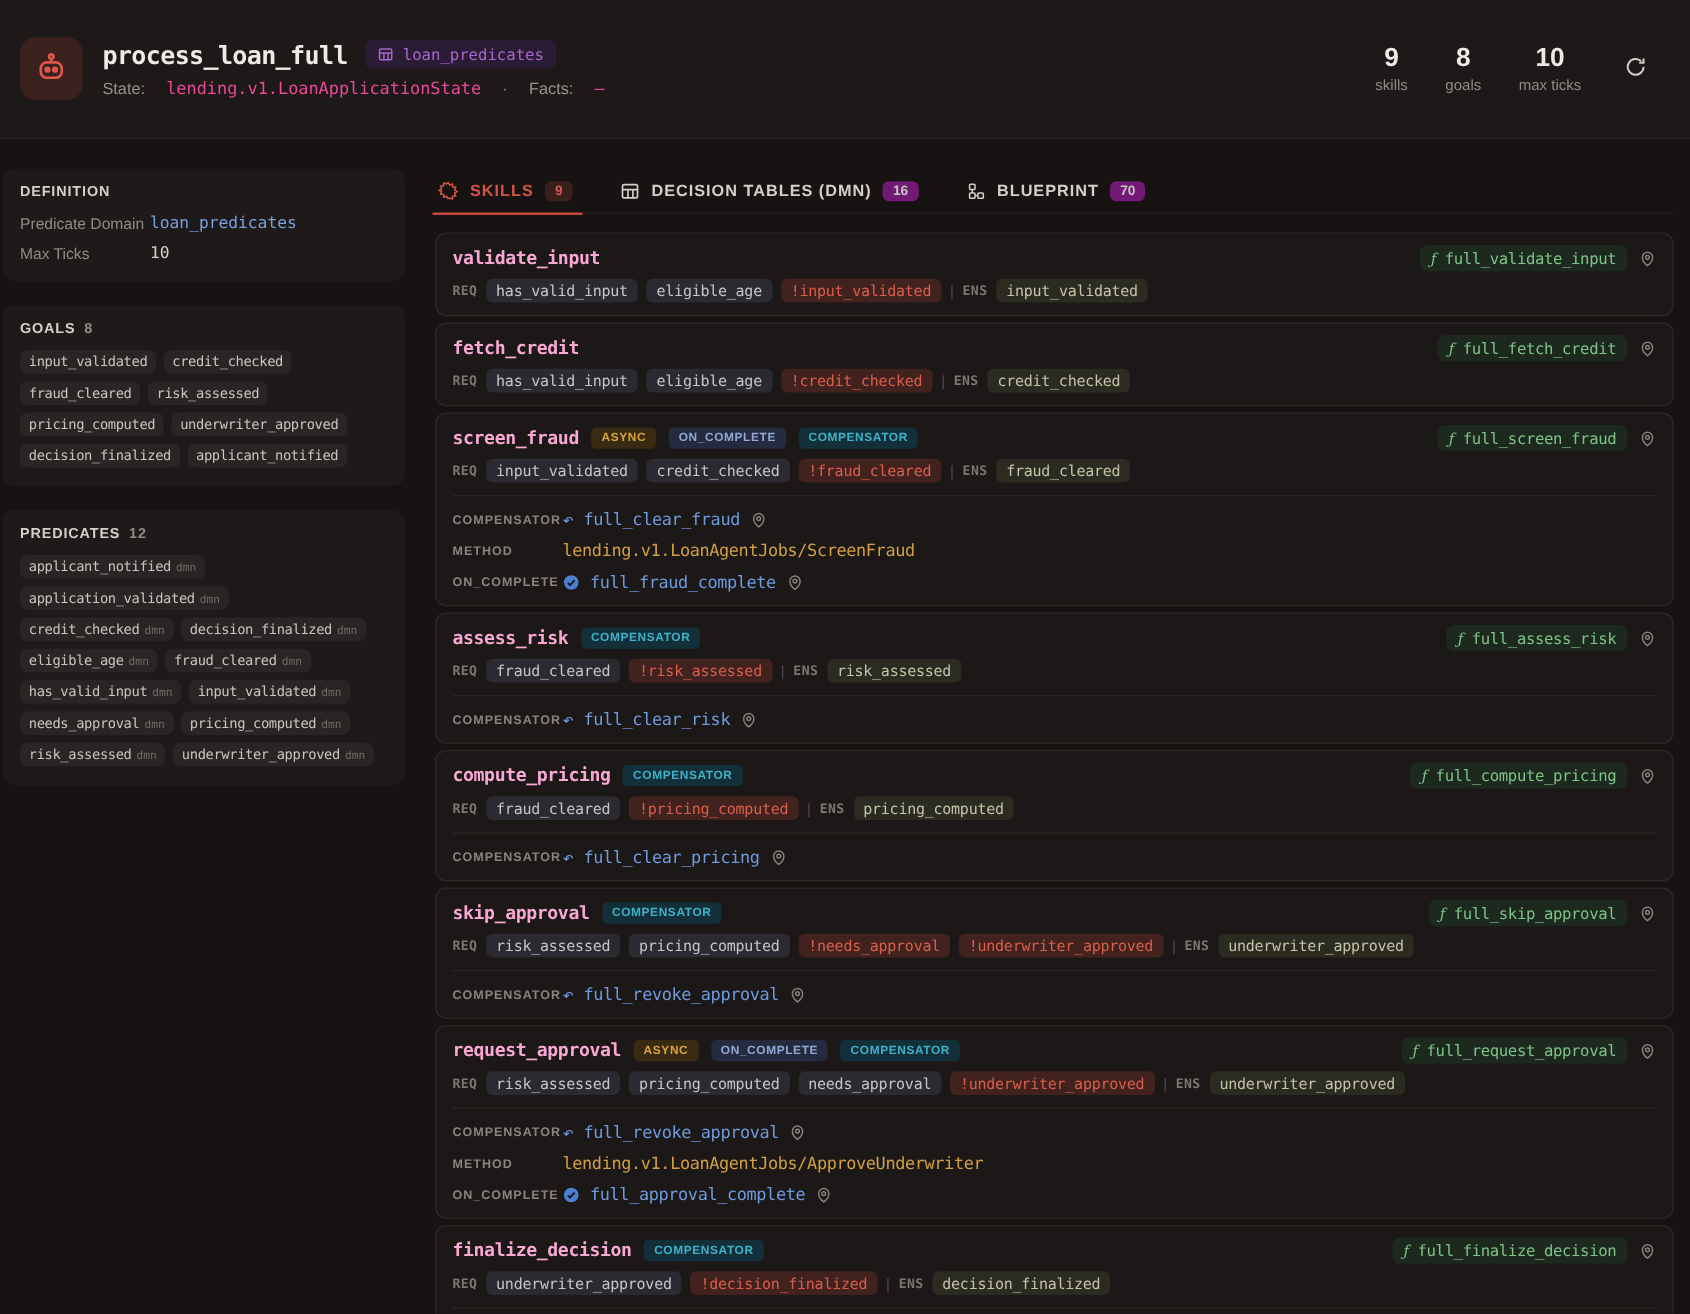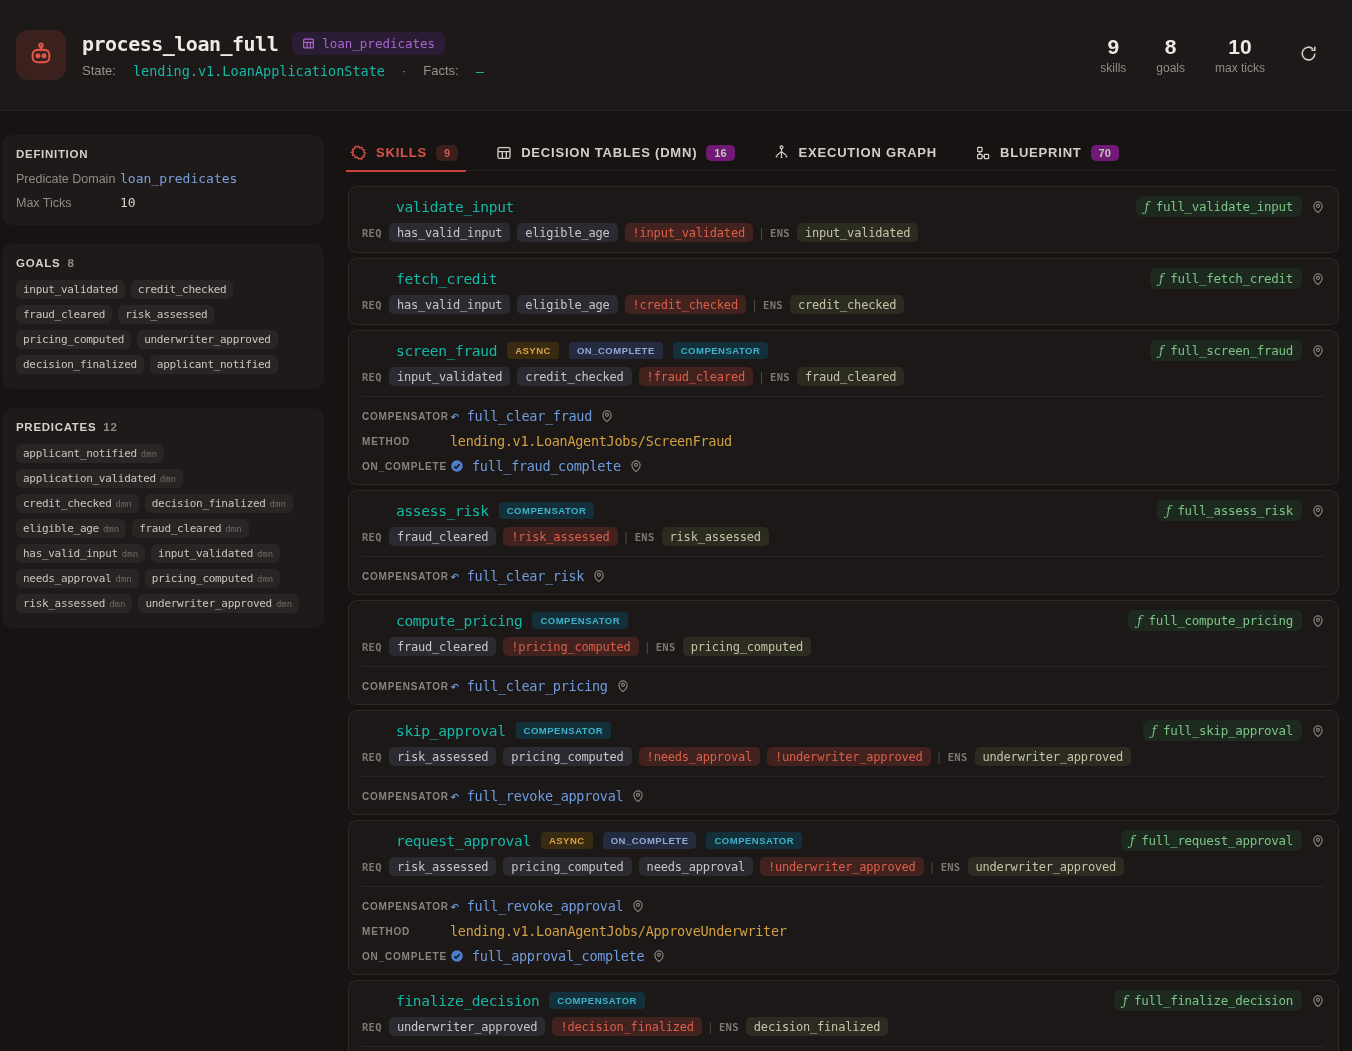--- a/index.html
+++ b/index.html
@@ -27,21 +27,21 @@
     margin:0; font-family:"DejaVu Sans Mono",monospace; font-size:20px;
     font-weight:700; color:#edeae7; letter-spacing:-0.5px;
   }
   .domain-badge {
     display:flex; align-items:center; gap:7px; background:#2a1c35;
     color:#a967cd; border-radius:6px; padding:4px 10px;
     font-family:"DejaVu Sans Mono",monospace; font-size:12.5px; cursor:pointer;
   }
   .h-row2 { display:flex; align-items:center; gap:17px; margin-top:7px; font-size:13px; }
   .dim { color:#97938e; }
-  .blue { color:#14b8a6; }
+  .blue { color:#ec4899; }
   .h-row2 .mono { font-size:13.5px; }
   .h-right { display:flex; align-items:center; gap:30px; }
   .stats { display:flex; gap:30px; }
   .stat { text-align:center; }
   .stat .v { font-size:21px; font-weight:700; color:#ece9e6; line-height:22px; }
   .stat .l { font-size:12px; color:#8f8b87; margin-top:3px; }
   .refresh-btn {
     background:none; border:none; color:#cfccc9; cursor:pointer; padding:4px;
   }
 
@@ -74,21 +74,21 @@
   .tab.active { color:#d85347; }
   .tab.active .ticon { color:#d85347; }
   .tab.active::after { content:""; position:absolute; left:-4px; right:-8px; bottom:-1px; height:2px; background:#c8443a; }
   .tbadge { background:#701a75; color:#c8c5c1; font-size:11px; font-weight:700; padding:2px 8px; border-radius:5px; letter-spacing:0; }
   .tab.active .tbadge { background:#3a1f1c; color:#d05a4e; }
 
   
   .skill-card { background:#1b1817; border:1px solid #2d2927; border-radius:9px;
                 padding:9px 13px 10px; margin-bottom:5px; }
   .sk-head { display:flex; align-items:center; gap:10px; }
-  .sk-name { font-family:"DejaVu Sans Mono",monospace; font-weight:400; font-size:14.5px; color:#14b8a6; letter-spacing:-0.3px;margin-left:34px; }
+  .sk-name { font-family:"DejaVu Sans Mono",monospace; font-weight:700; font-size:14.5px; color:#f9a8d4; letter-spacing:-0.3px; }
   .sk-badge { font-size:9.5px; font-weight:700; letter-spacing:.5px; padding:3px 8px; border-radius:4px;
               font-family:"Liberation Sans",sans-serif; }
   .b-async { background:#392b12; color:#daa33e; }
   .b-on_complete { background:#242b3e; color:#93a8d6; }
   .b-compensator { background:#13303a; color:#3fb1c9; }
   .sk-right { margin-left:auto; display:flex; align-items:center; gap:9px; }
   .fn-pill { background:#1d291e; color:#7cc487; font-family:"DejaVu Sans Mono",monospace;
              font-size:12.5px; letter-spacing:-0.3px; padding:3px 9px; border-radius:6px;
              display:flex; align-items:center; gap:7px; cursor:pointer; }
   .fn-pill .f { font-style:italic; font-family:"DejaVu Serif",serif; font-size:12px; }
@@ -239,32 +239,20 @@
             <svg width="16" height="16" viewBox="0 0 24 24" fill="none" stroke="currentColor" stroke-width="2">
               <rect x="3" y="4" width="18" height="16" rx="2"></rect>
               <path d="M3 10h18M9.5 10v10M15.5 10v10"></path>
             </svg>
           </span>
           <span>DECISION TABLES (DMN)</span>
           <span class="tbadge">16</span>
         </div>
         <div class="tab">
           <span class="icon ticon">
-            <svg width="17" height="17" viewBox="0 0 24 24" fill="none" stroke="currentColor" stroke-width="1.7">
-              <circle cx="12" cy="4.6" r="2"></circle>
-              <path d="M12 6.6v4.2M12 10.8L5.4 16M12 10.8V17M12 10.8l6.6 5.2"></path>
-              <circle cx="5" cy="17.6" r="1.3" fill="currentColor" stroke="none"></circle>
-              <circle cx="12" cy="18.6" r="1.3" fill="currentColor" stroke="none"></circle>
-              <circle cx="19" cy="17.6" r="1.3" fill="currentColor" stroke="none"></circle>
-            </svg>
-          </span>
-          <span>EXECUTION GRAPH</span>
-        </div>
-        <div class="tab">
-          <span class="icon ticon">
             <svg width="16" height="16" viewBox="0 0 24 24" fill="none" stroke="currentColor" stroke-width="1.8">
               <rect x="4" y="3.5" width="6.5" height="6.5" rx="1"></rect>
               <rect x="4" y="14" width="6.5" height="6.5" rx="1"></rect>
               <rect x="14" y="14" width="6.5" height="6.5" rx="1"></rect>
               <path d="M7.2 10v4M10.5 17.2H14"></path>
             </svg>
           </span>
           <span>BLUEPRINT</span>
           <span class="tbadge">70</span>
         </div>

